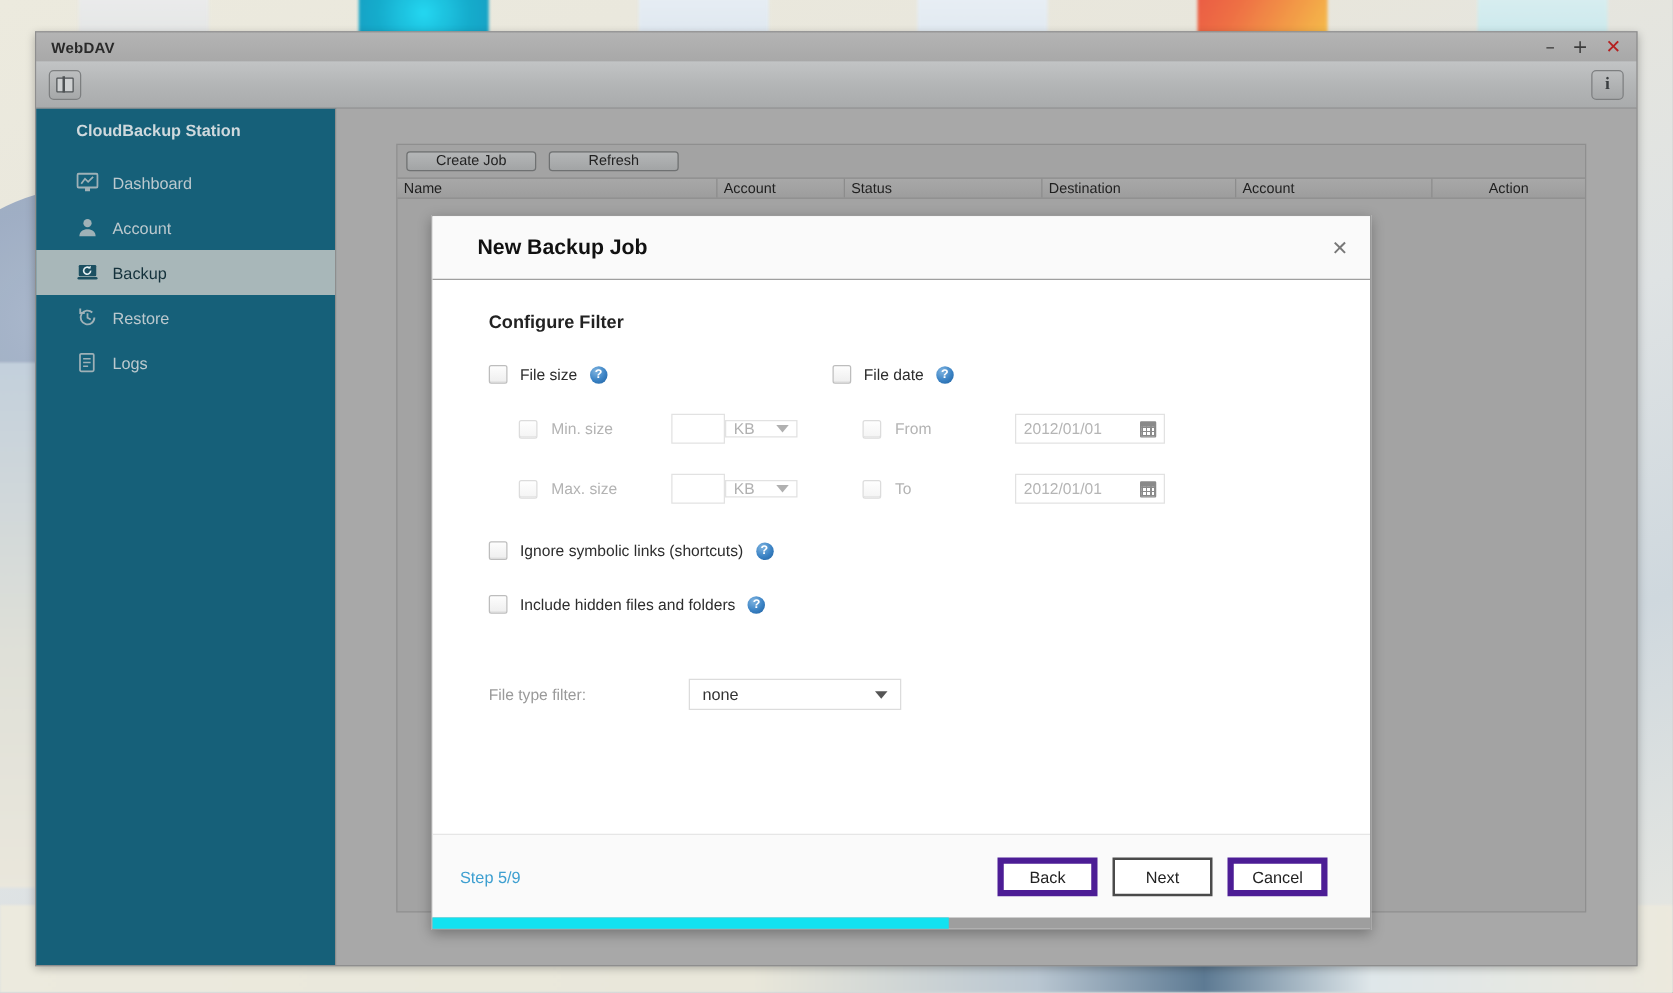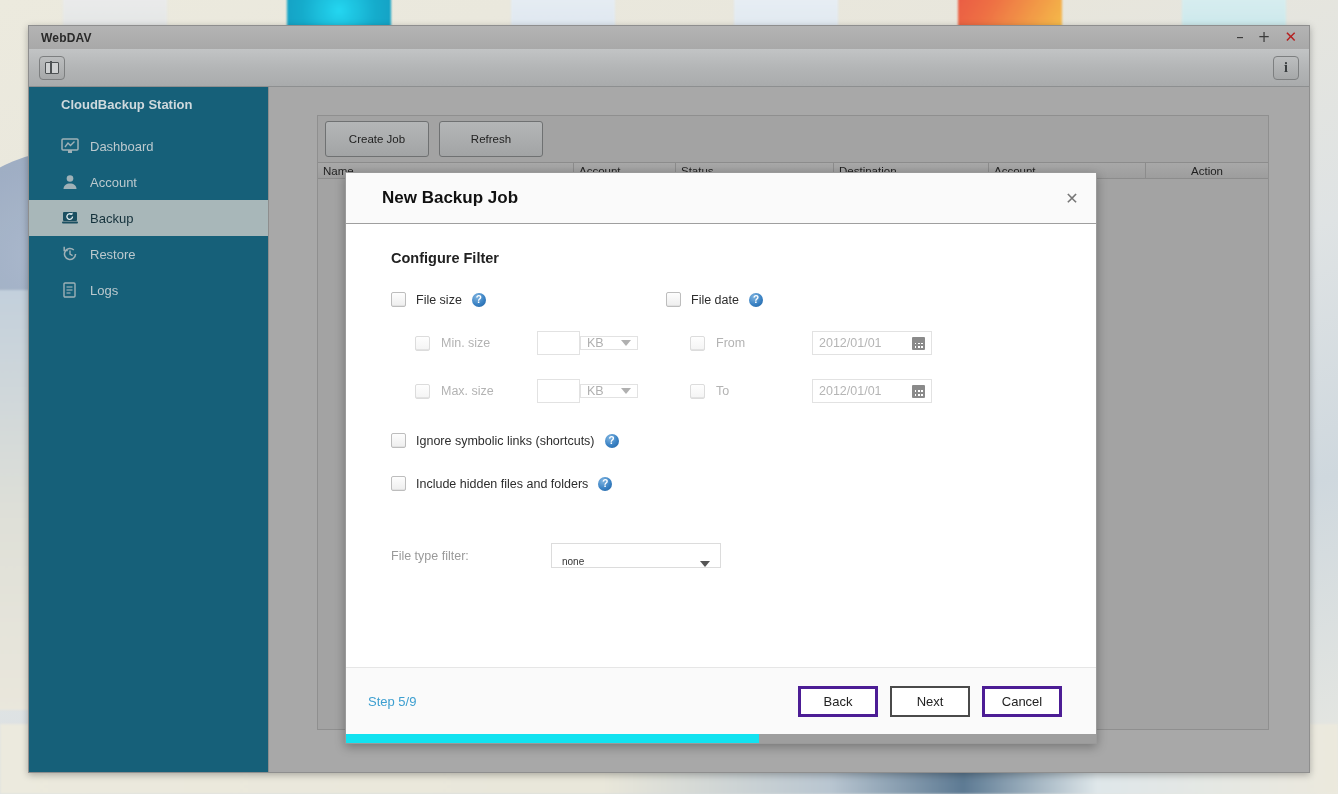--- a/index.html
+++ b/index.html
@@ -149,21 +149,21 @@
   .panel {
     background: #a3a3a3;
     border: 1px solid #8f8f8f;
     height: 615px;
   }
   .panel-toolbar {
     display: flex; gap: 10px;
     padding: 5px 7px;
   }
   .flat-btn {
-    min-width: 104px; height: 36px;
+    min-width: 104px; height: 16px;
     border: 1px solid #6f7172;
     border-radius: 3px;
     background: linear-gradient(180deg, #b4b6b7, #a2a4a5);
     font-size: 11.5px; color: #222;
     display: flex; align-items: center; justify-content: center;
     cursor: pointer;
   }
   .table-head {
     display: flex;
     height: 17px;
@@ -287,42 +287,42 @@
 
   .opt-row { display: flex; align-items: center; gap: 10px; margin-top: 28px; }
   .opt-row.first { margin-top: 30px; }
 
   .filter-row { display: flex; align-items: center; margin-top: 52px; }
   .filter-lbl { font-size: 12.5px; color: #9a9a9a; width: 160px; }
   .big-sel {
     width: 170px; height: 25px;
     border: 1px solid #dcdcdc;
     background: #fff;
-    display: flex; align-items: flex-end;
+    display: flex; align-items: center;
     padding: 0 10px;
-    font-size: 10px; color: #333;
+    font-size: 13px; color: #333;
     cursor: pointer;
   }
 
   .modal-foot {
     height: 67px;
     background: #fafafa;
     border-top: 1px solid #e6e6e6;
     display: flex; align-items: center;
     padding: 0 34px 0 22px;
   }
   .step {
     font-size: 13px; color: #3d9fd0;
     padding-left: 0;
     text-align: right;
   }
   .foot-btns { margin-left: auto; display: flex; gap: 12px; }
   .wz-btn {
     width: 80px; height: 31px;
-    border: 3px solid #4c1d95;
+    border: 5px solid #4c1d95;
     background: #fff;
     font-size: 13px; color: #222;
     display: flex; align-items: center; justify-content: center;
     cursor: pointer;
   }
   .wz-btn.primary { border: 2px solid #4a4a4a; }
 
   .progress {
     height: 9px;
     background: #9e9e9e;

